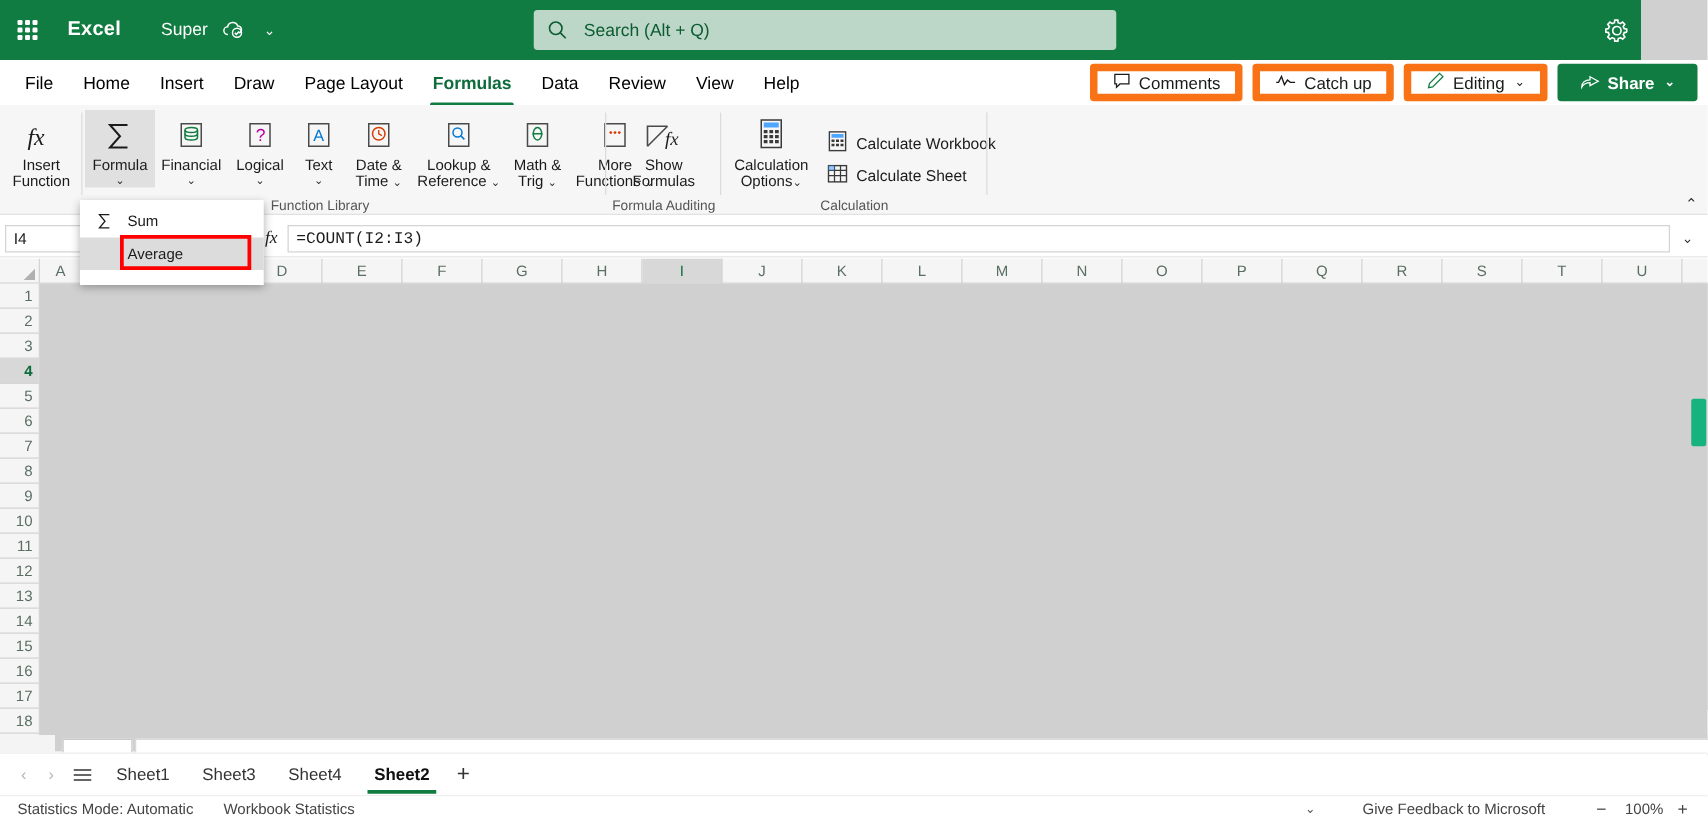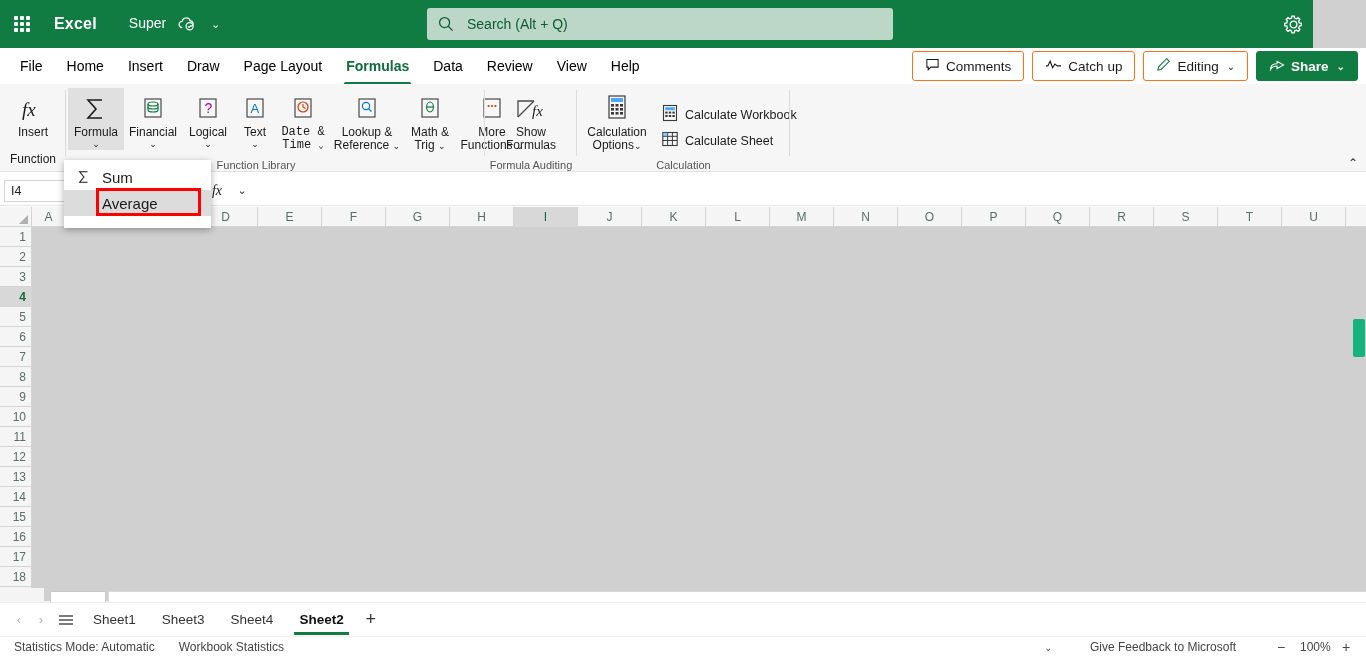--- a/index.html
+++ b/index.html
@@ -63,21 +63,21 @@
   }
   .tab.active { color: #0f6c3d; font-weight: bold; }
   .tab.active::after {
     content: ""; position: absolute; left: 10px; right: 10px; bottom: -3px;
     height: 3px; background: #107c41; border-radius: 2px;
   }
   #tabs-right {
     position: absolute; right: 8px; top: 51px; display: flex; align-items: center; gap: 8px;
   }
   .rbtn {
-    height: 30px; border: 1px solid #f97316; background: #fff; border-radius: 3px;
+    height: 30px; border: 6px solid #f97316; background: #fff; border-radius: 3px;
     display: flex; align-items: center; gap: 6px; padding: 0 12px;
     font-size: 13.5px; color: #1b1b1b; cursor: pointer; white-space: nowrap;
   }
   .rbtn.primary {
     background: #107c41; border-color: #107c41; color: #fff; font-weight: bold;
   }
   .rbtn .cv { font-size: 10px; margin-left: 2px; }
 
   
   #ribbon {
@@ -113,21 +113,21 @@
   }
 
   
   #autosum-menu {
     position: absolute; left: 64px; top: 160px; width: 147px; height: 68px;
     background: #fff; box-shadow: 0 2px 7px rgba(0,0,0,.32); z-index: 40;
     padding: 4px 0;
   }
   .mi {
     height: 26px; display: flex; align-items: center; gap: 10px;
-    padding: 0 6px 0 12px; font-size: 15px; color: #1b1b1b; cursor: pointer;
+    padding: 0 6px 0 12px; font-size: 12px; color: #1b1b1b; cursor: pointer;
     position: relative;
   }
   .mi.hl { background: #dcdcdc; }
   .mi .mico { width: 16px; display: flex; justify-content: center; }
   #avg-outline {
     position: absolute; left: 96px; top: 188px; width: 105px; height: 28px;
     border: 3px solid #ff0000; z-index: 50; pointer-events: none;
   }
 
   
@@ -355,21 +355,21 @@
 <div id="ribbon">
 
   <div class="rgroup" style="left:0; width:66px;">
     <div class="ritem" style="left:3px; width:60px;">
       <span class="ico">
         <svg width="30" height="26" viewBox="0 0 30 26">
             <text x="4" y="20" font-family="Liberation Serif, serif" font-style="italic" font-size="19" fill="#1b1b1b">fx</text>
           </svg>
       </span>
       <span class="lbl">Insert</span>
-      <span class="lbl" style="margin-top:14px">Function</span>
+      <span class="lbl" style="margin-top:0">Function</span>
     </div>
     <div class="sep"></div>
   </div>
 
   <div class="rgroup" style="left:66px; width:419px;">
 
     <div class="ritem sel" style="left:2px; width:56px;">
       <span class="ico">
         <svg width="26" height="26" viewBox="0 0 26 26">
             <polyline points="19,4 5,4 13,13 5,22 19,22" fill="none" stroke="#1b1b1b" stroke-width="1.6"></polyline>
@@ -407,21 +407,21 @@
       <span class="ico">
         <svg width="24" height="26" viewBox="0 0 24 26">
             <rect x="4" y="3" width="16" height="18" fill="none" stroke="#4a4a4a" stroke-width="1.2"></rect>
             <text x="7.5" y="17" font-family="Liberation Sans, sans-serif" font-size="13" fill="#0078d4">A</text>
           </svg>
       </span>
       <span class="lbl">Text</span>
       <span class="dd">⌄</span>
     </div>
 
-    <div class="ritem" style="left:210px; width:54px;font-family:Liberation Mono, monospace;">
+    <div class="ritem" style="left:210px; width:54px;">
       <span class="ico">
         <svg width="24" height="26" viewBox="0 0 24 26">
             <rect x="4" y="3" width="16" height="18" fill="none" stroke="#4a4a4a" stroke-width="1.2"></rect>
             <circle cx="12" cy="11" r="5" fill="none" stroke="#d83b01" stroke-width="1.2"></circle>
             <polyline points="12,8 12,11 14.5,12.5" fill="none" stroke="#d83b01" stroke-width="1.1"></polyline>
           </svg>
       </span>
       <span class="lbl">Date &amp;</span>
       <span class="lbl" style="margin-top:0"><span>Time</span> <span class="dd">⌄</span></span>
     </div>
@@ -557,20 +557,21 @@
   <div class="mi hl">
     <span class="mico"></span>
     <span>Average</span>
   </div>
 </div>
 <div id="avg-outline"></div>
 
 <div id="fbar">
   <div id="namebox">I4</div>
   <div id="fx-btn">fx</div>
+  <div id="formula-input">=COUNT(I2:I3)</div>
   <div id="fbar-expand">⌄</div>
 </div>
 
 <div id="gridwrap">
   <div id="corner"></div>
   <div id="colhdr">
       <div class="colh" style="width: 34px;">A</div>
       <div class="colh" style="width: 64px;">B</div>
       <div class="colh" style="width: 64px;">C</div>
       <div class="colh" style="width: 64px;">D</div>

